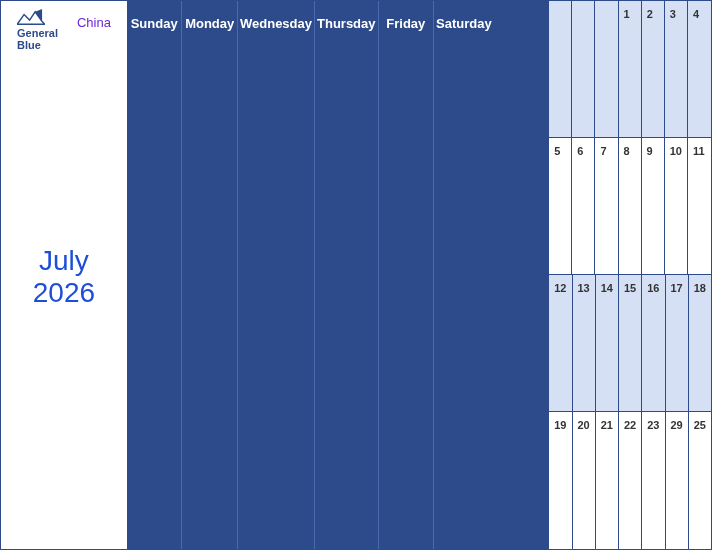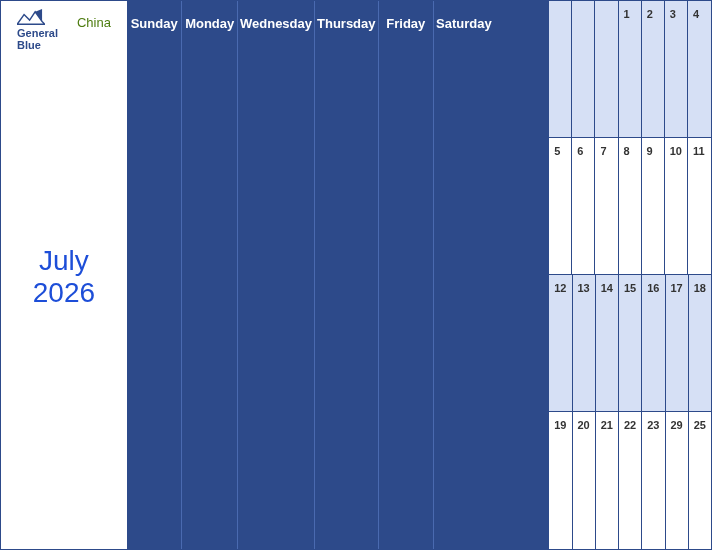--- a/index.html
+++ b/index.html
@@ -50,21 +50,21 @@
       font-size: 28px;
       color: #1d4ed8;
       font-weight: normal;
       text-align: center;
     }
     .country {
       position: absolute;
       right: 16px;
       top: 14px;
       font-size: 13px;
-      color: #4d7c0f;
+      color: #6d28d9;
     }
     .day-headers {
       display: grid;
       grid-template-columns: repeat(7, 1fr);
       background: #2d4a8a;
     }
     .day-header {
       color: #fff;
       text-align: center;
       font-size: 13px;

